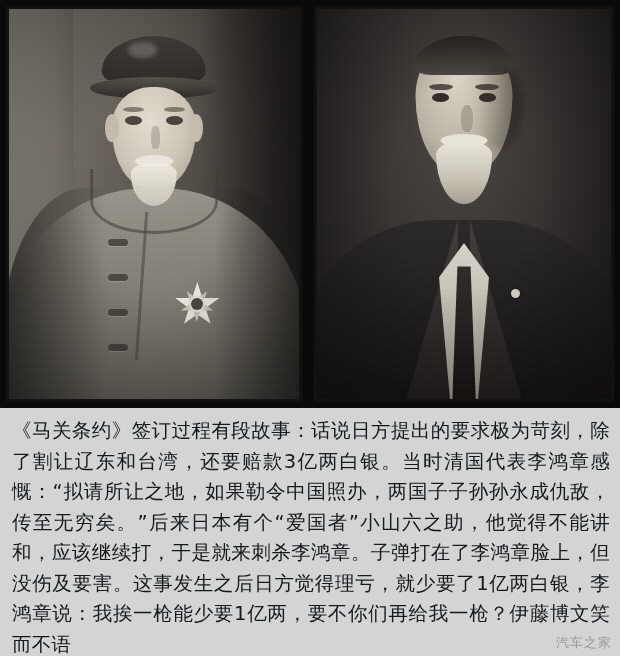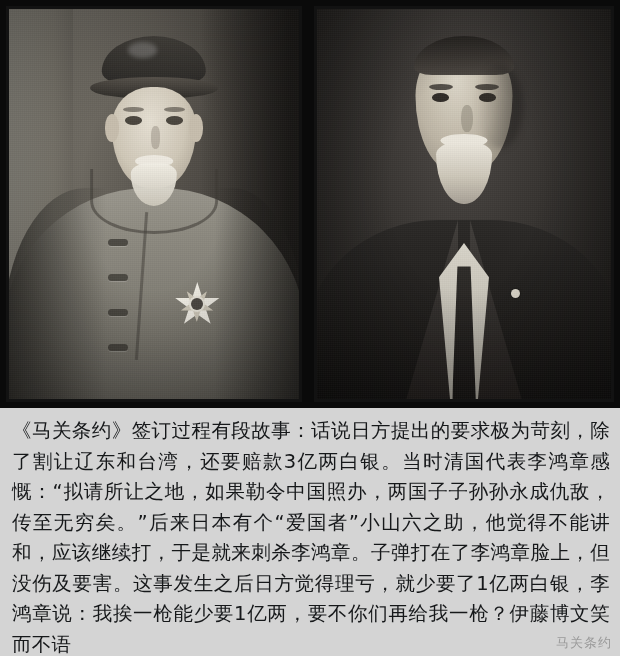--- a/index.html
+++ b/index.html
@@ -454,16 +454,16 @@
       <div class="mustache-r"></div>
       <div class="beard-r"></div>
 
       <div class="vignette"></div>
       <div class="grain"></div>
     </div>
   </div>
 
   <div class="caption">
     <p>《马关条约》签订过程有段故事：话说日方提出的要求极为苛刻，除了割让辽东和台湾，还要赔款3亿两白银。当时清国代表李鸿章感慨：“拟请所让之地，如果勒令中国照办，两国子子孙孙永成仇敌，传至无穷矣。”后来日本有个“爱国者”小山六之助，他觉得不能讲和，应该继续打，于是就来刺杀李鸿章。子弹打在了李鸿章脸上，但没伤及要害。这事发生之后日方觉得理亏，就少要了1亿两白银，李鸿章说：我挨一枪能少要1亿两，要不你们再给我一枪？伊藤博文笑而不语</p>
-    <div class="watermark">马关条约</div>
+    <div class="watermark">汽车之家</div>
   </div>
 
 </div>
 
 </body></html>

